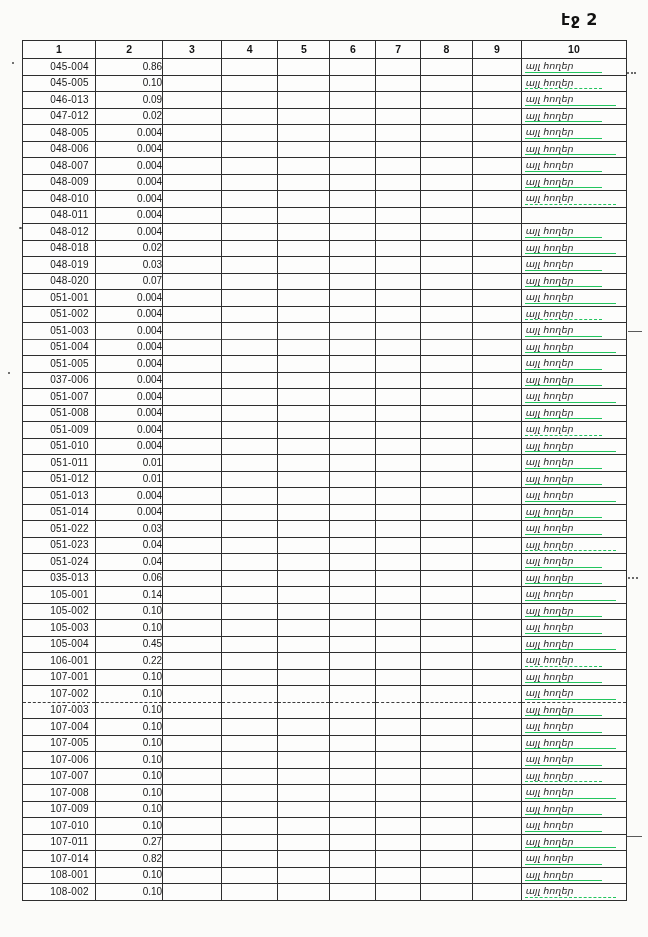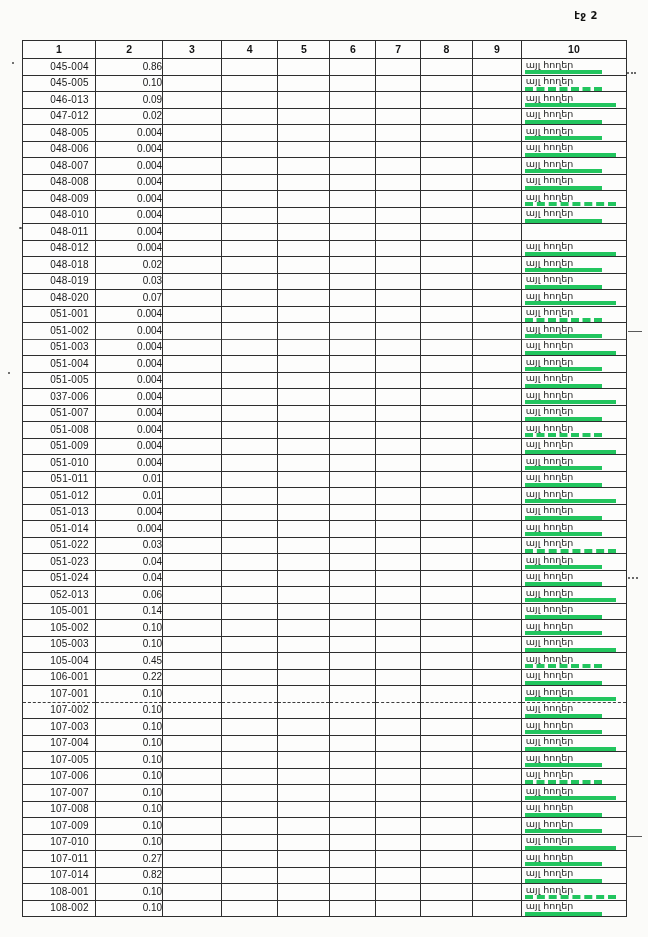--- a/index.html
+++ b/index.html
@@ -5,21 +5,21 @@
   html,body{margin:0;padding:0;}
   body{
     width:648px;height:937px;overflow:hidden;position:relative;
     background:#fbfbf9;
     font-family:"Liberation Sans",sans-serif;
     color:#1b1b1b;
   }
   .page-label{
     position:absolute;top:10px;right:50px;
     font-family:"DejaVu Sans",sans-serif;
-    font-size:10px;font-weight:bold;color:#111;
+    font-size:16px;font-weight:bold;color:#111;
     letter-spacing:.5px;
   }
   table.sheet{
     position:absolute;left:22px;top:40px;width:605px;
     border-collapse:collapse;table-layout:fixed;
     background:#fdfdfc;
   }
   .sheet th,.sheet td{
     border:1px solid #2e2e2e;
     padding:0;overflow:hidden;white-space:nowrap;
@@ -29,22 +29,22 @@
     height:17px;font-size:10.5px;font-weight:600;text-align:center;color:#151515;
   }
   .sheet tbody td{height:15.5px;}
   td.code{text-align:center;letter-spacing:.3px;color:#171717;padding-left:21px;}
   td.val{text-align:right;color:#171717;}
   td.land{
     text-align:left;padding-left:3px;
     font-family:"DejaVu Sans",sans-serif;font-size:9.5px;color:#232323;
   }
   td.land span{
-    display:inline-block;border-bottom:4px solid #22c55e;
-    padding:0 10px 1px 1px;min-width:66px;
+    display:inline-block;border-bottom:1px solid #22c55e;
+    padding:0 10px 1px 1px;min-width:66px;font-style:italic;
   }
   tbody tr:nth-child(3n) td.land span{min-width:80px;}
   tbody tr:nth-child(7n+2) td.land span{border-bottom-style:dashed;}
   
   tbody tr:nth-child(4n+2) td{border-top-color:#555;}
   tbody tr:nth-child(9n+4) td{border-top-style:dashed;border-top-color:#3c3c3c;}
   tbody tr:nth-child(11n+6) td{border-bottom-style:dotted;}
   .speck{position:absolute;background:#444;border-radius:50%;}
   .artifact-dash{position:absolute;height:1px;background:#5a5a5a;}
   .artifact-dots{position:absolute;border-top:2px dotted #6a6a6a;height:0;}
@@ -169,32 +169,20 @@
         <td></td>
         <td></td>
         <td></td>
         <td></td>
         <td></td>
         <td></td>
         <td></td>
         <td class="land"><span>այլ հողեր</span></td>
       </tr>
       <tr>
-        <td class="code">048-008</td>
-        <td class="val">0.004</td>
-        <td></td>
-        <td></td>
-        <td></td>
-        <td></td>
-        <td></td>
-        <td></td>
-        <td></td>
-        <td class="land"><span>այլ հողեր</span></td>
-      </tr>
-      <tr>
         <td class="code">048-009</td>
         <td class="val">0.004</td>
         <td></td>
         <td></td>
         <td></td>
         <td></td>
         <td></td>
         <td></td>
         <td></td>
         <td class="land"><span>այլ հողեր</span></td>
@@ -469,21 +457,21 @@
         <td></td>
         <td></td>
         <td></td>
         <td></td>
         <td></td>
         <td></td>
         <td></td>
         <td class="land"><span>այլ հողեր</span></td>
       </tr>
       <tr>
-        <td class="code">052-013</td>
+        <td class="code">035-013</td>
         <td class="val">0.06</td>
         <td></td>
         <td></td>
         <td></td>
         <td></td>
         <td></td>
         <td></td>
         <td></td>
         <td class="land"><span>այլ հողեր</span></td>
       </tr>

